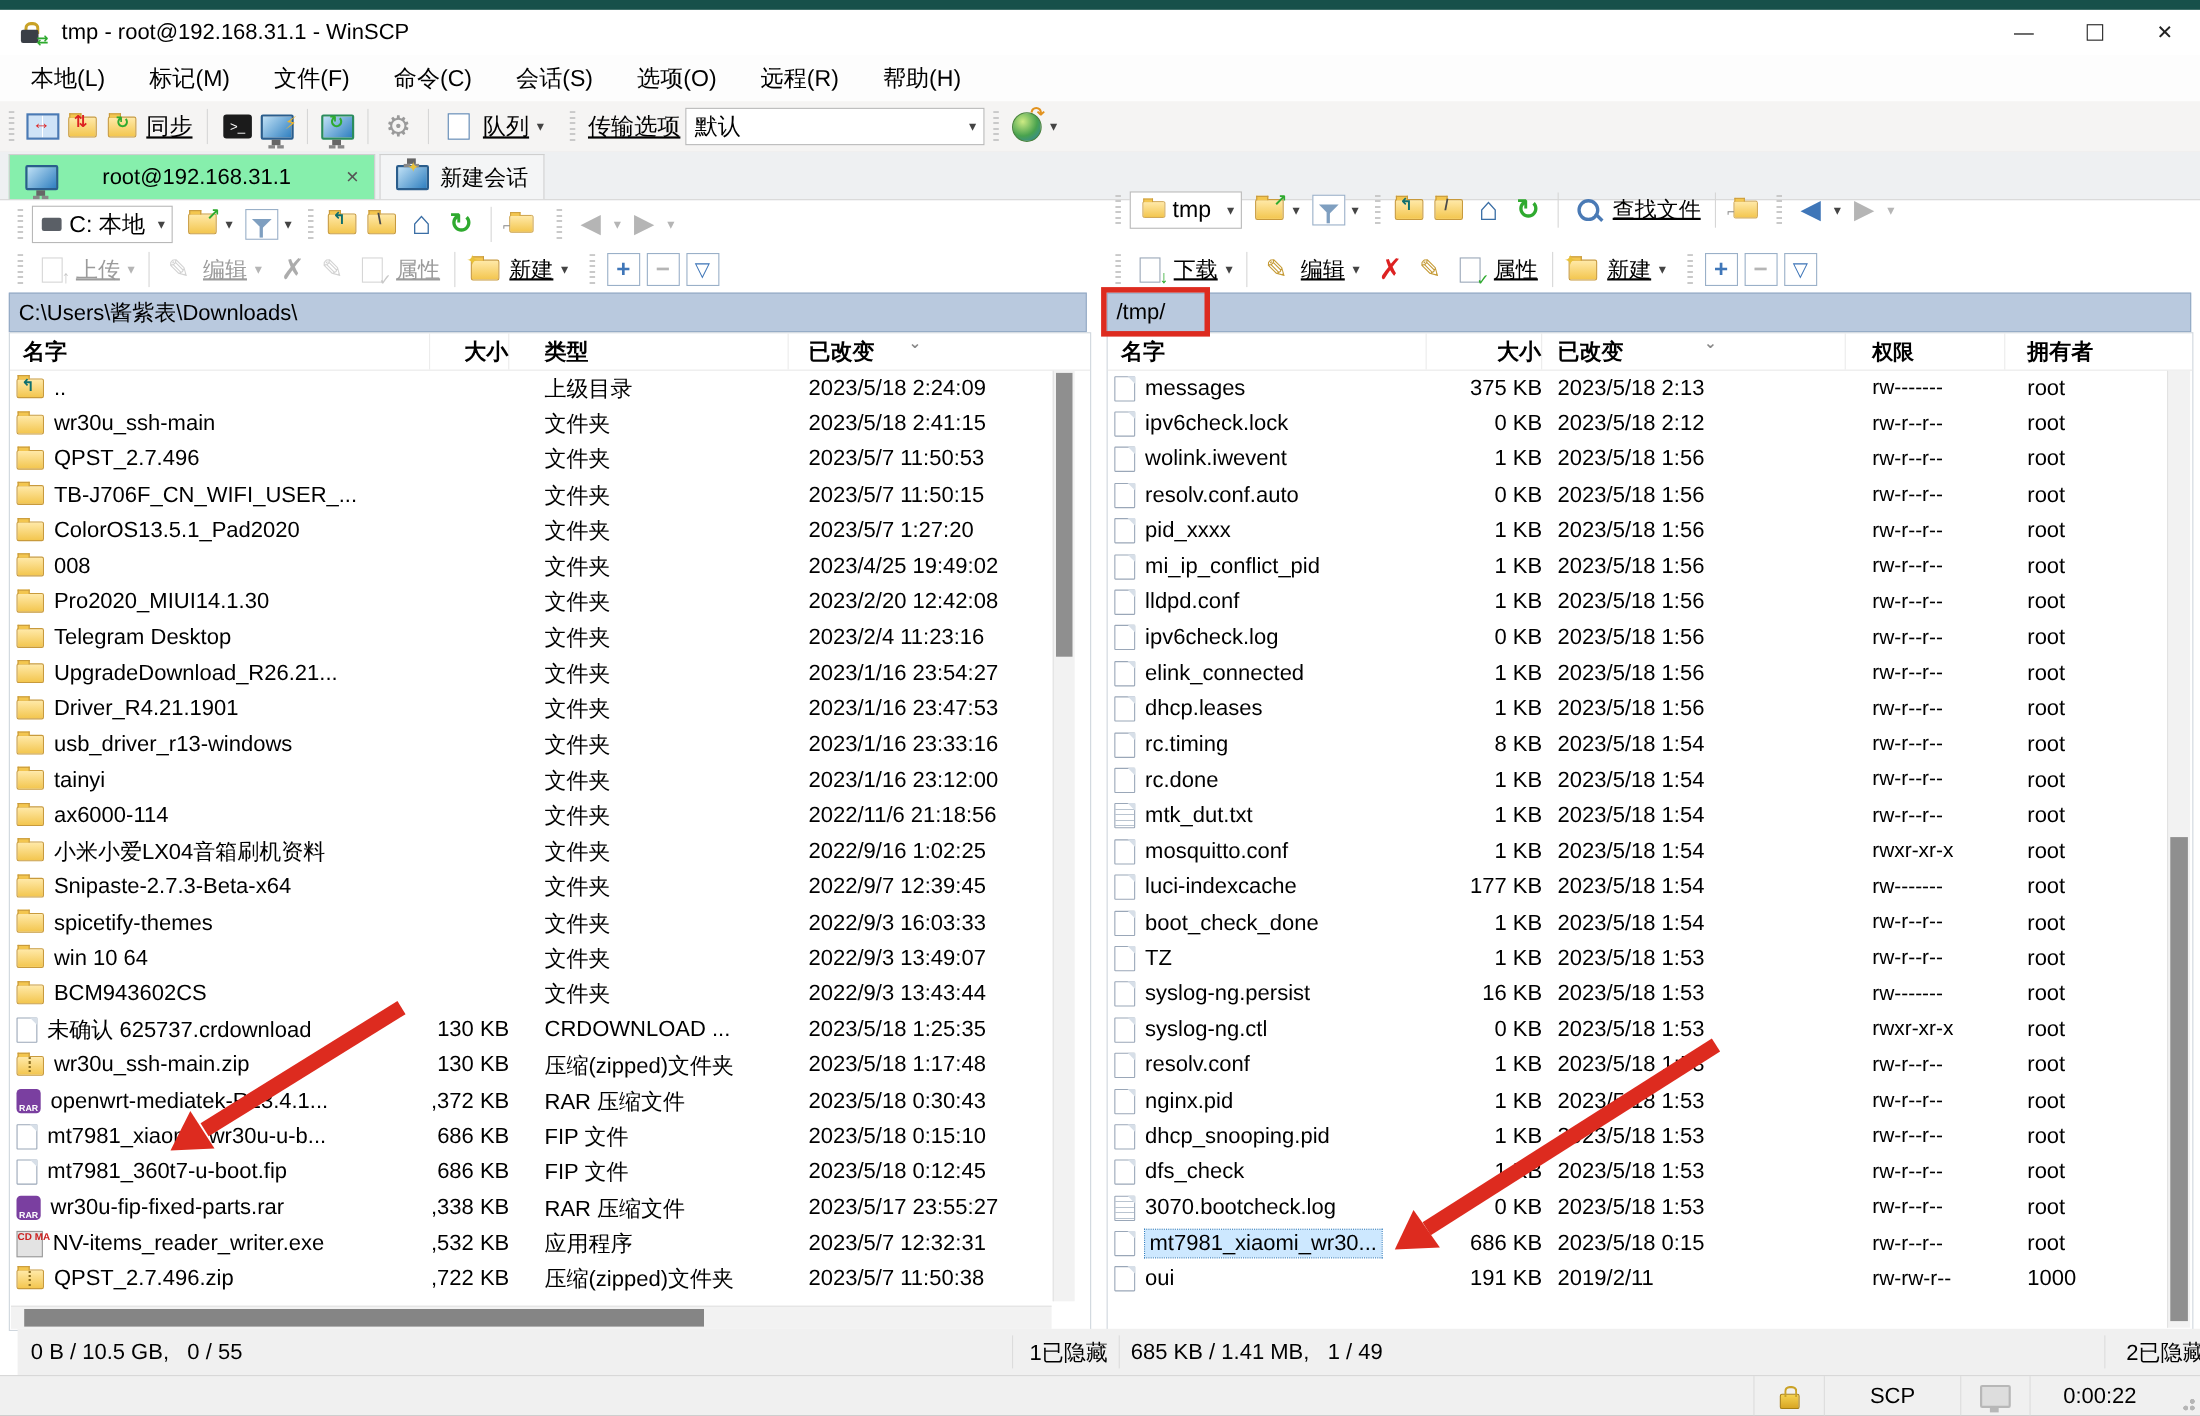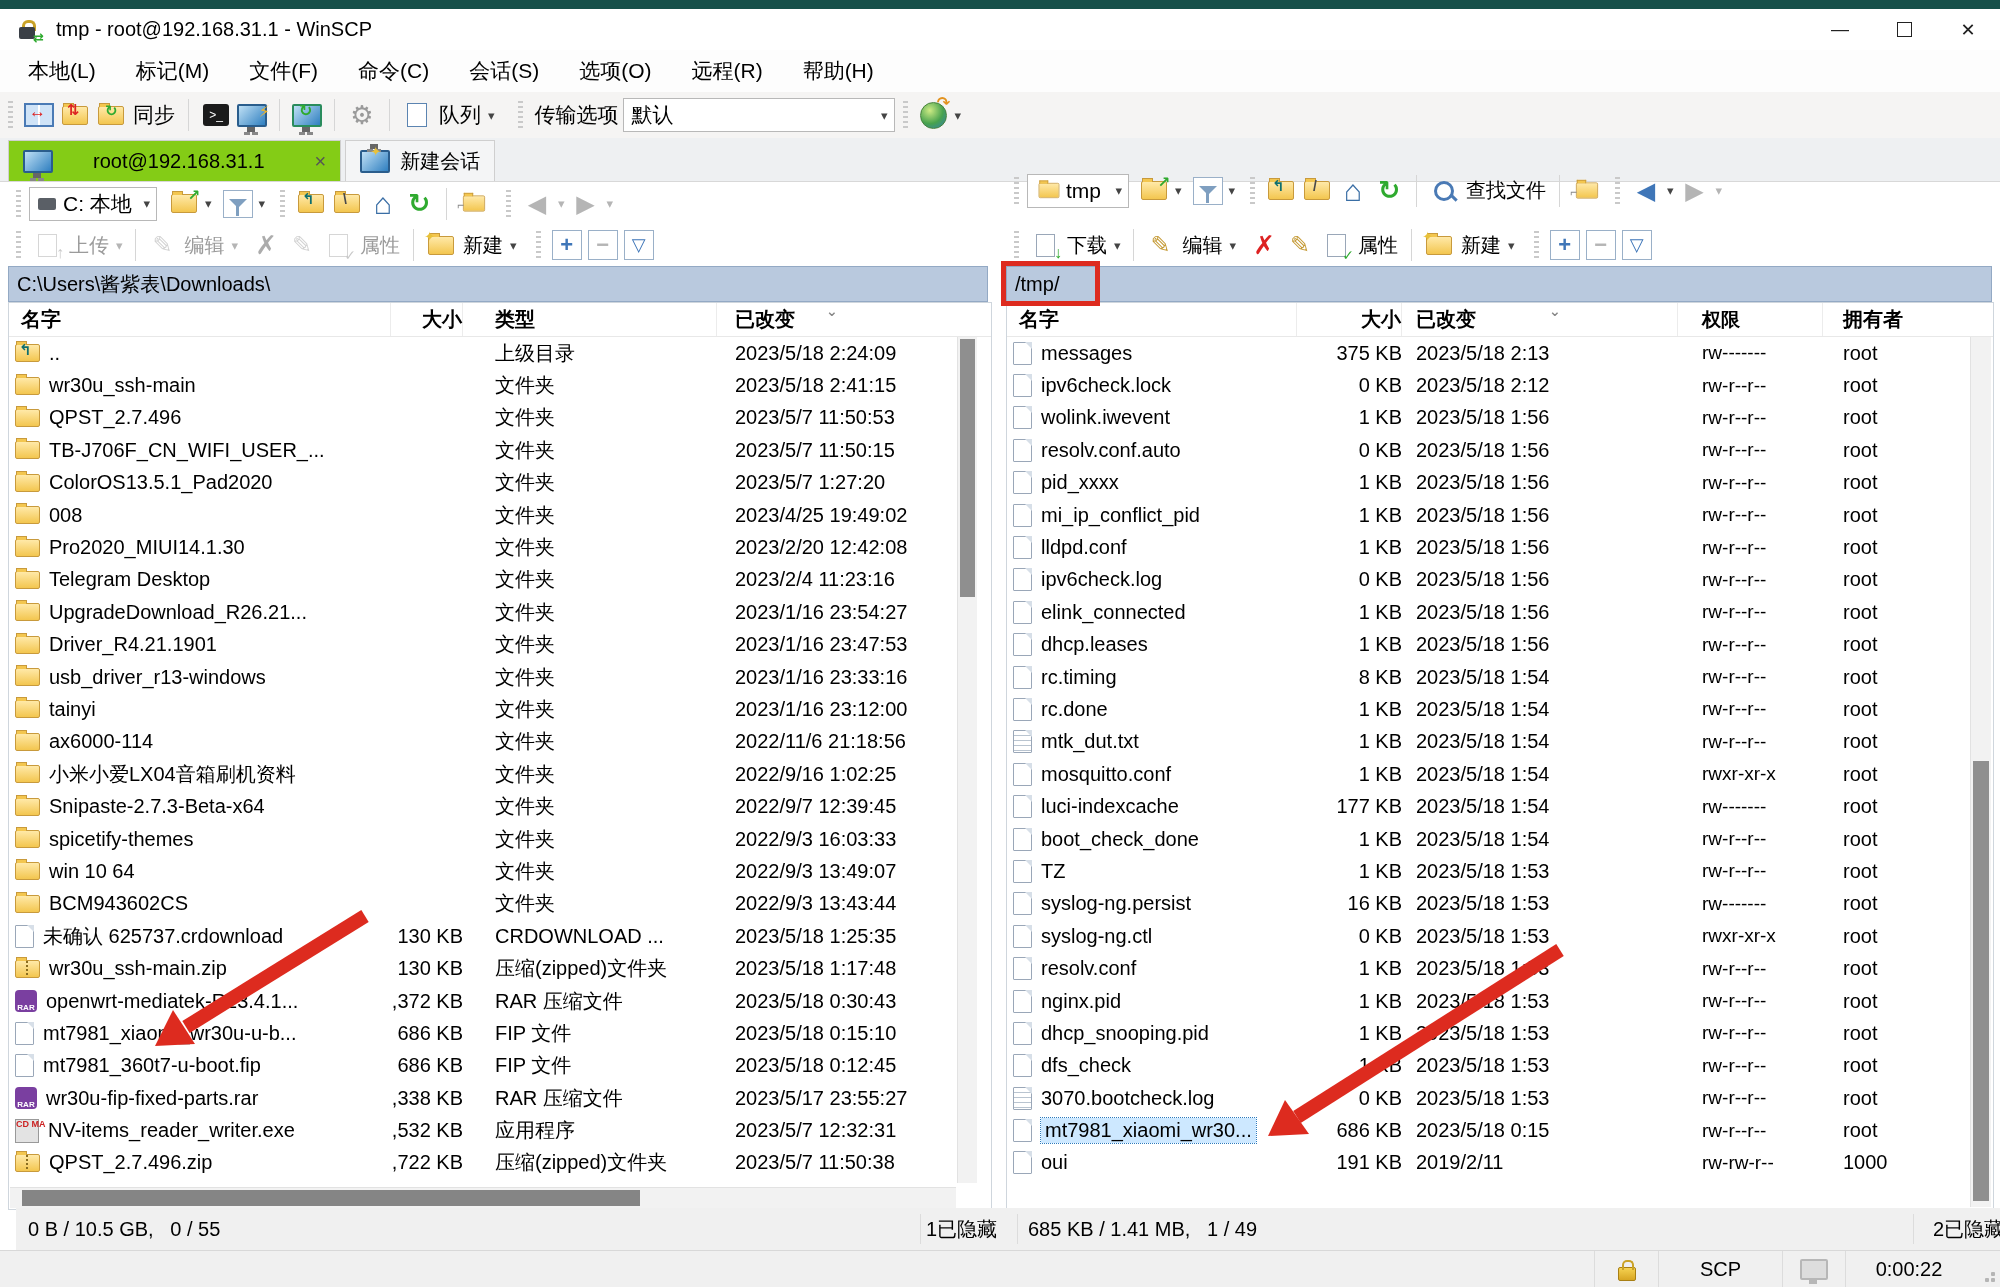--- a/index.html
+++ b/index.html
@@ -18,21 +18,21 @@
   .wbtn{width:64px;height:41px;display:flex;align-items:center;justify-content:center;font-size:18px;color:#222;}
   .wbtn .sq{width:13px;height:13px;border:1.5px solid #222;}
   
   #menubar{left:0;top:50px;width:2000px;height:42px;background:#fdfdfd;display:flex;align-items:center;gap:40px;padding-left:28px;font-size:21px;}
   .menu-item{white-space:pre;}
   
   #toolbar{left:0;top:92px;width:2000px;height:46px;background:#f5f4f3;border-bottom:1px solid #ddd;display:flex;align-items:center;font-size:21px;}
   .tsep{width:1px;height:32px;background:#d6d6d6;margin:0 9px;}
   .grip{width:5px;height:28px;margin:0 8px;background:repeating-linear-gradient(180deg,#c9c9c9 0 2px,transparent 2px 5px);}
   .tico{width:30px;height:30px;display:flex;align-items:center;justify-content:center;position:relative;margin:0 3px;}
-  .lbl{margin:0 4px;}
+  .lbl{margin:0 4px;text-decoration:underline;}
   .dd{font-size:13px;color:#444;margin:0 3px;}
   .combo{height:32px;background:#fff;border:1px solid #b8b8b8;display:flex;align-items:center;font-size:21px;padding-left:8px;}
   .combo .dd{margin-left:auto;margin-right:6px;}
   
   .i-swap{width:26px;height:20px;border:2px solid #4a7ab5;background:linear-gradient(90deg,#cfe3f7 48%,#fff 48%,#fff 52%,#cfe3f7 52%);position:relative;}
   .i-swap::after{content:"↔";position:absolute;left:3px;top:-3px;color:#d22;font-weight:bold;font-size:17px;}
   .minifold{width:24px;height:17px;background:linear-gradient(180deg,#ffe9a8,#f3c64f);border:1px solid #c89a3c;border-radius:2px;position:relative;}
   .minifold::before{content:"";position:absolute;top:-4px;left:0;width:9px;height:3px;background:#f3c64f;border:1px solid #c89a3c;border-bottom:none;}
   .ov{position:absolute;font-weight:bold;}
   .i-term{width:26px;height:22px;background:#1b1b1b;border-radius:3px;color:#fff;font-size:12px;display:flex;align-items:center;justify-content:center;}
@@ -52,21 +52,21 @@
   .i-mag::after{content:"";position:absolute;left:12px;top:12px;width:9px;height:3px;background:#4a7ab5;transform:rotate(45deg);}
   .i-x{font-size:26px;font-weight:bold;color:#d22;}
   .i-pencil{font-size:24px;color:#c59a35;}
   .i-doc{width:17px;height:21px;background:#fff;border:1px solid #9aa7b8;position:relative;}
   .i-arrow{font-size:24px;font-weight:bold;}
   .blue{color:#3f76b8;} .grey{color:#b5b5b5;} .gfade{filter:grayscale(1);opacity:.45;}
   .pm-box{width:28px;height:28px;background:#fff;border:1px solid #9ab0c8;display:flex;align-items:center;justify-content:center;font-size:22px;font-weight:bold;margin:0 3px;}
   
   #tabrow{left:0;top:138px;width:2000px;height:43px;background:#eef0f2;border-bottom:1px solid #d8d8d8;display:flex;align-items:flex-end;padding-left:8px;}
   .tab{height:40px;display:flex;align-items:center;font-size:20px;padding:0 14px;gap:10px;border:1px solid #cfcfcf;border-bottom:none;}
-  .tab.active{background:#84cc16;gap:40px;}
+  .tab.active{background:#86efac;gap:40px;}
   .tab.inactive{background:#f4f5f6;}
   .tabclose{font-size:20px;color:#555;margin-left:10px;}
   .star::after{content:"✦";position:absolute;right:-6px;top:-8px;color:#e8c13a;font-size:13px;}
   
   .pbar{height:45px;display:flex;align-items:center;font-size:20px;}
   .cbar{height:38px;display:flex;align-items:center;font-size:20px;}
   .dis{color:#9b9b9b;}
   
   .pathbar{height:36px;background:#b9c9de;border:1px solid #93a9c4;display:flex;align-items:center;padding-left:8px;font-size:20px;}
   
@@ -935,21 +935,21 @@
           <span class="cell r-owner">1000</span>
         </div>
       </div>
     <div class="vsb" style="right:2px;top:34px;width:20px;height:870px;">
       <div class="thumb" style="top:424px;height:440px;"></div>
     </div>
   </div>
 
   <div id="statusrow" class="abs">
     <span class="scell" style="width:905px;padding-left:12px;">0 B / 10.5 GB,   0 / 55</span>
-    <span class="scell" style="width:97px;justify-content:flex-end;padding-right:20px;">1已隐藏</span>
+    <span class="scell" style="width:97px;justify-content:flex-end;padding-right:10px;">1已隐藏</span>
     <span class="scell" style="width:896px;padding-left:10px;">685 KB / 1.41 MB,   1 / 49</span>
     <span class="scell" style="flex:1;justify-content:flex-end;padding-right:12px;border-right:none;">2已隐藏</span>
   </div>
 
   <div id="bottombar" class="abs">
     <span style="flex:1;"></span>
     <span class="bcell" style="width:64px;">
         <span class="i-lock"></span>
       </span>
     <span class="bcell" style="width:124px;">SCP</span>

